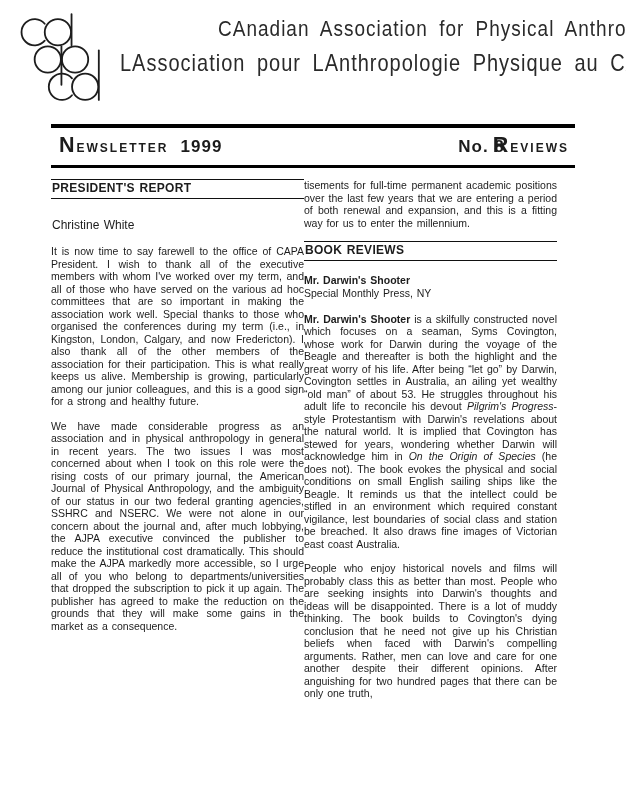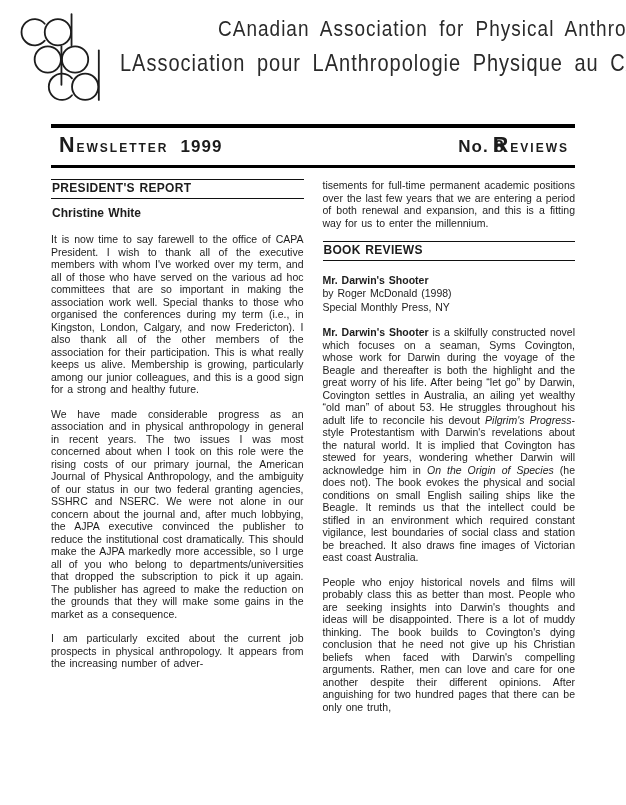--- a/index.html
+++ b/index.html
@@ -37,38 +37,38 @@
   .mast-row { display: flex; align-items: baseline; padding: 5px 6px 7px 8px; }
   .mast-title { font-weight: bold; font-size: 12px; letter-spacing: 2px; display: inline-block; }
   .mast-title::first-letter { font-size: 21.5px; }
   .mast-center {
     flex: 1; display: flex; justify-content: space-between; gap: 28px;
     font-weight: bold; font-size: 17px; letter-spacing: 1px;
     transform: translateX(12px);
   }
 
   
-  .columns { display: flex; gap: 19px; padding: 11px 51px 0 51px; }
+  .columns { display: flex; padding: 11px 51px 0 51px; }
   .col {
     width: 253px;
     font-size: 10.5px;
     line-height: 12.5px;
     text-align: justify;
     word-spacing: 1px;
   }
   .col p { margin: 0 0 12px 0; }
 
   .sec-rule { border-top: 1.6px solid #111; height: 0; }
   .sec-title {
     font-size: 12px; font-weight: bold; letter-spacing: 0.3px;
     margin: 0; padding: 2px 0 3px 1px; text-align: left;
   }
   .author {
-    font-size: 12px; font-weight: bold;
-    margin: 8px 0 14px 1px; text-align: left;
+    font-size: 12px; font-weight: normal;
+    margin: 20px 0 14px 1px; text-align: left;
   }
 
   .book-head { margin-top: 7px; }
   .book-block { margin: 13px 0 12px 0; text-align: left; line-height: 13.5px; }
   .book-title { font-weight: bold; }
 </style>
 </head>
 <body>
 
 <div class="page">
@@ -111,35 +111,33 @@
 
     <section class="col">
       <div>
         <div class="sec-rule"></div>
         <h2 class="sec-title">PRESIDENT'S REPORT</h2>
         <div class="sec-rule"></div>
         <div class="author">Christine White</div>
       </div>
       <p>It is now time to say farewell to the office of CAPA President. I wish to thank all of the executive members with whom I've worked over my term, and all of those who have served on the various ad hoc committees that are so important in making the association work well. Special thanks to those who organised the conferences during my term (i.e., in Kingston, London, Calgary, and now Fredericton). I also thank all of the other members of the association for their participation. This is what really keeps us alive. Membership is growing, particularly among our junior colleagues, and this is a good sign for a strong and healthy future.</p>
       <p>We have made considerable progress as an association and in physical anthropology in general in recent years. The two issues I was most concerned about when I took on this role were the rising costs of our primary journal, the American Journal of Physical Anthropology, and the ambiguity of our status in our two federal granting agencies, SSHRC and NSERC. We were not alone in our concern about the journal and, after much lobbying, the AJPA executive convinced the publisher to reduce the institutional cost dramatically. This should make the AJPA markedly more accessible, so I urge all of you who belong to departments/universities that dropped the subscription to pick it up again. The publisher has agreed to make the reduction on the grounds that they will make some gains in the market as a consequence.</p>
-      <p>I am particularly excited about the current job prospects in physical anthropology. It appears from the increasing number of adver-</p>
     </section>
 
     <section class="col">
       <p>tisements for full-time permanent academic positions over the last few years that we are entering a period of both renewal and expansion, and this is a fitting way for us to enter the millennium.</p>
 
       <div class="book-head">
         <div class="sec-rule"></div>
         <h2 class="sec-title">BOOK REVIEWS</h2>
         <div class="sec-rule"></div>
       </div>
 
       <div class="book-block">
         <div class="book-title">Mr. Darwin's Shooter</div>
-        <div>by Roger McDonald (1998)</div>
         <div>Special Monthly Press, NY</div>
       </div>
 
       <p><span style="font-weight: bold;">Mr. Darwin's Shooter</span><span> is a skilfully constructed novel which focuses on a seaman, Syms Covington, whose work for Darwin during the voyage of the Beagle and thereafter is both the highlight and the great worry of his life. After being “let go” by Darwin, Covington settles in Australia, an ailing yet wealthy “old man” of about 53. He struggles throughout his adult life to reconcile his devout </span><span style="font-style: italic;">Pilgrim's Progress</span><span>-style Protestantism with Darwin's revelations about the natural world. It is implied that Covington has stewed for years, wondering whether Darwin will acknowledge him in </span><span style="font-style: italic;">On the Origin of Species</span><span> (he does not). The book evokes the physical and social conditions on small English sailing ships like the Beagle. It reminds us that the intellect could be stifled in an environment which required constant vigilance, lest boundaries of social class and station be breached. It also draws fine images of Victorian east coast Australia.</span></p>
       <p><span>People who enjoy historical novels and films will probably class this as better than most. People who are seeking insights into Darwin's thoughts and ideas will be disappointed. There is a lot of muddy thinking. The book builds to Covington's dying conclusion that he need not give up his Christian beliefs when faced with Darwin's compelling arguments. Rather, men can love and care for one another despite their different opinions. After anguishing for two hundred pages that there can be only one truth,</span></p>
     </section>
 
   </main>
 </div>
 

